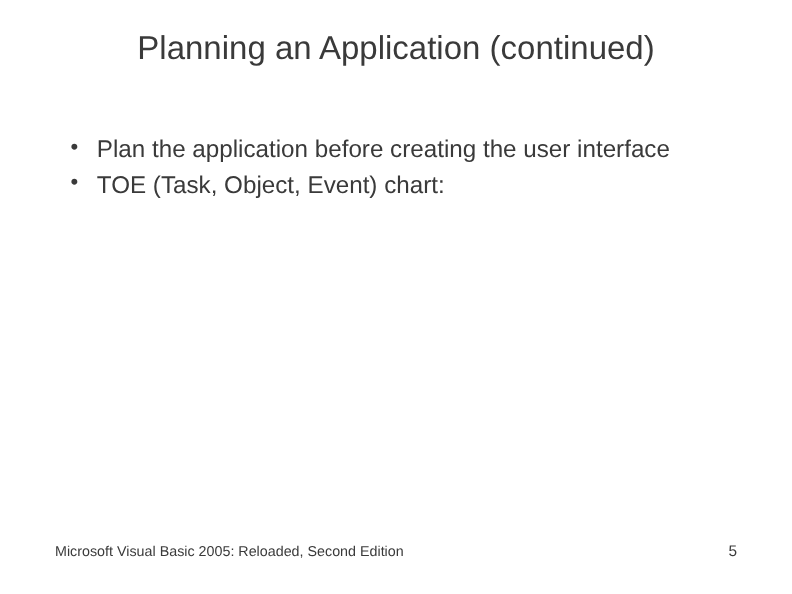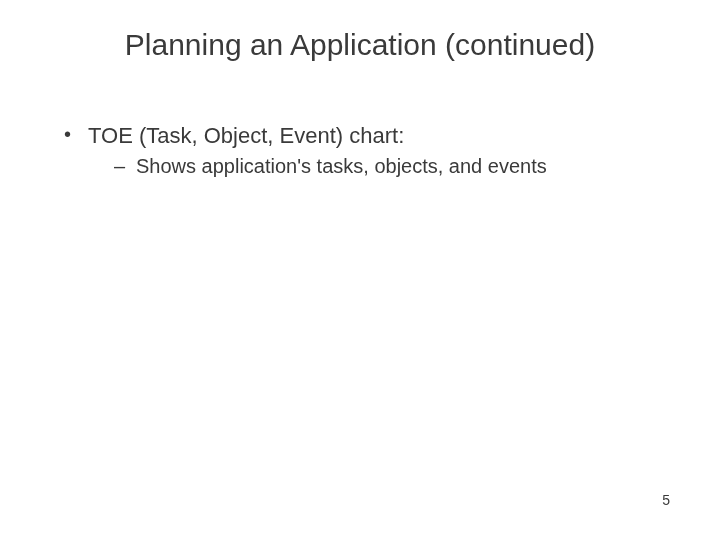--- a/index.html
+++ b/index.html
@@ -80,24 +80,23 @@
 </style>
 </head>
 <body>
 
 <div class="slide">
 
   <h1 class="title">Planning an Application (continued)</h1>
 
   <ul class="top">
     <li>
+      <span>Plan the application before creating the user interface</span>
+    </li>
+    <li>
       <span class="bold">TOE (Task, Object, Event) chart</span><span class="bold">:</span>
-      <ul class="sub">
-        <li>
-          <span>Shows application's tasks, objects, and events</span>
-        </li>
-      </ul>
     </li>
   </ul>
 
+  <div class="footer-left">Microsoft Visual Basic 2005: Reloaded, Second Edition</div>
   <div class="footer-right">5</div>
 
 </div>
 
 </body></html>

